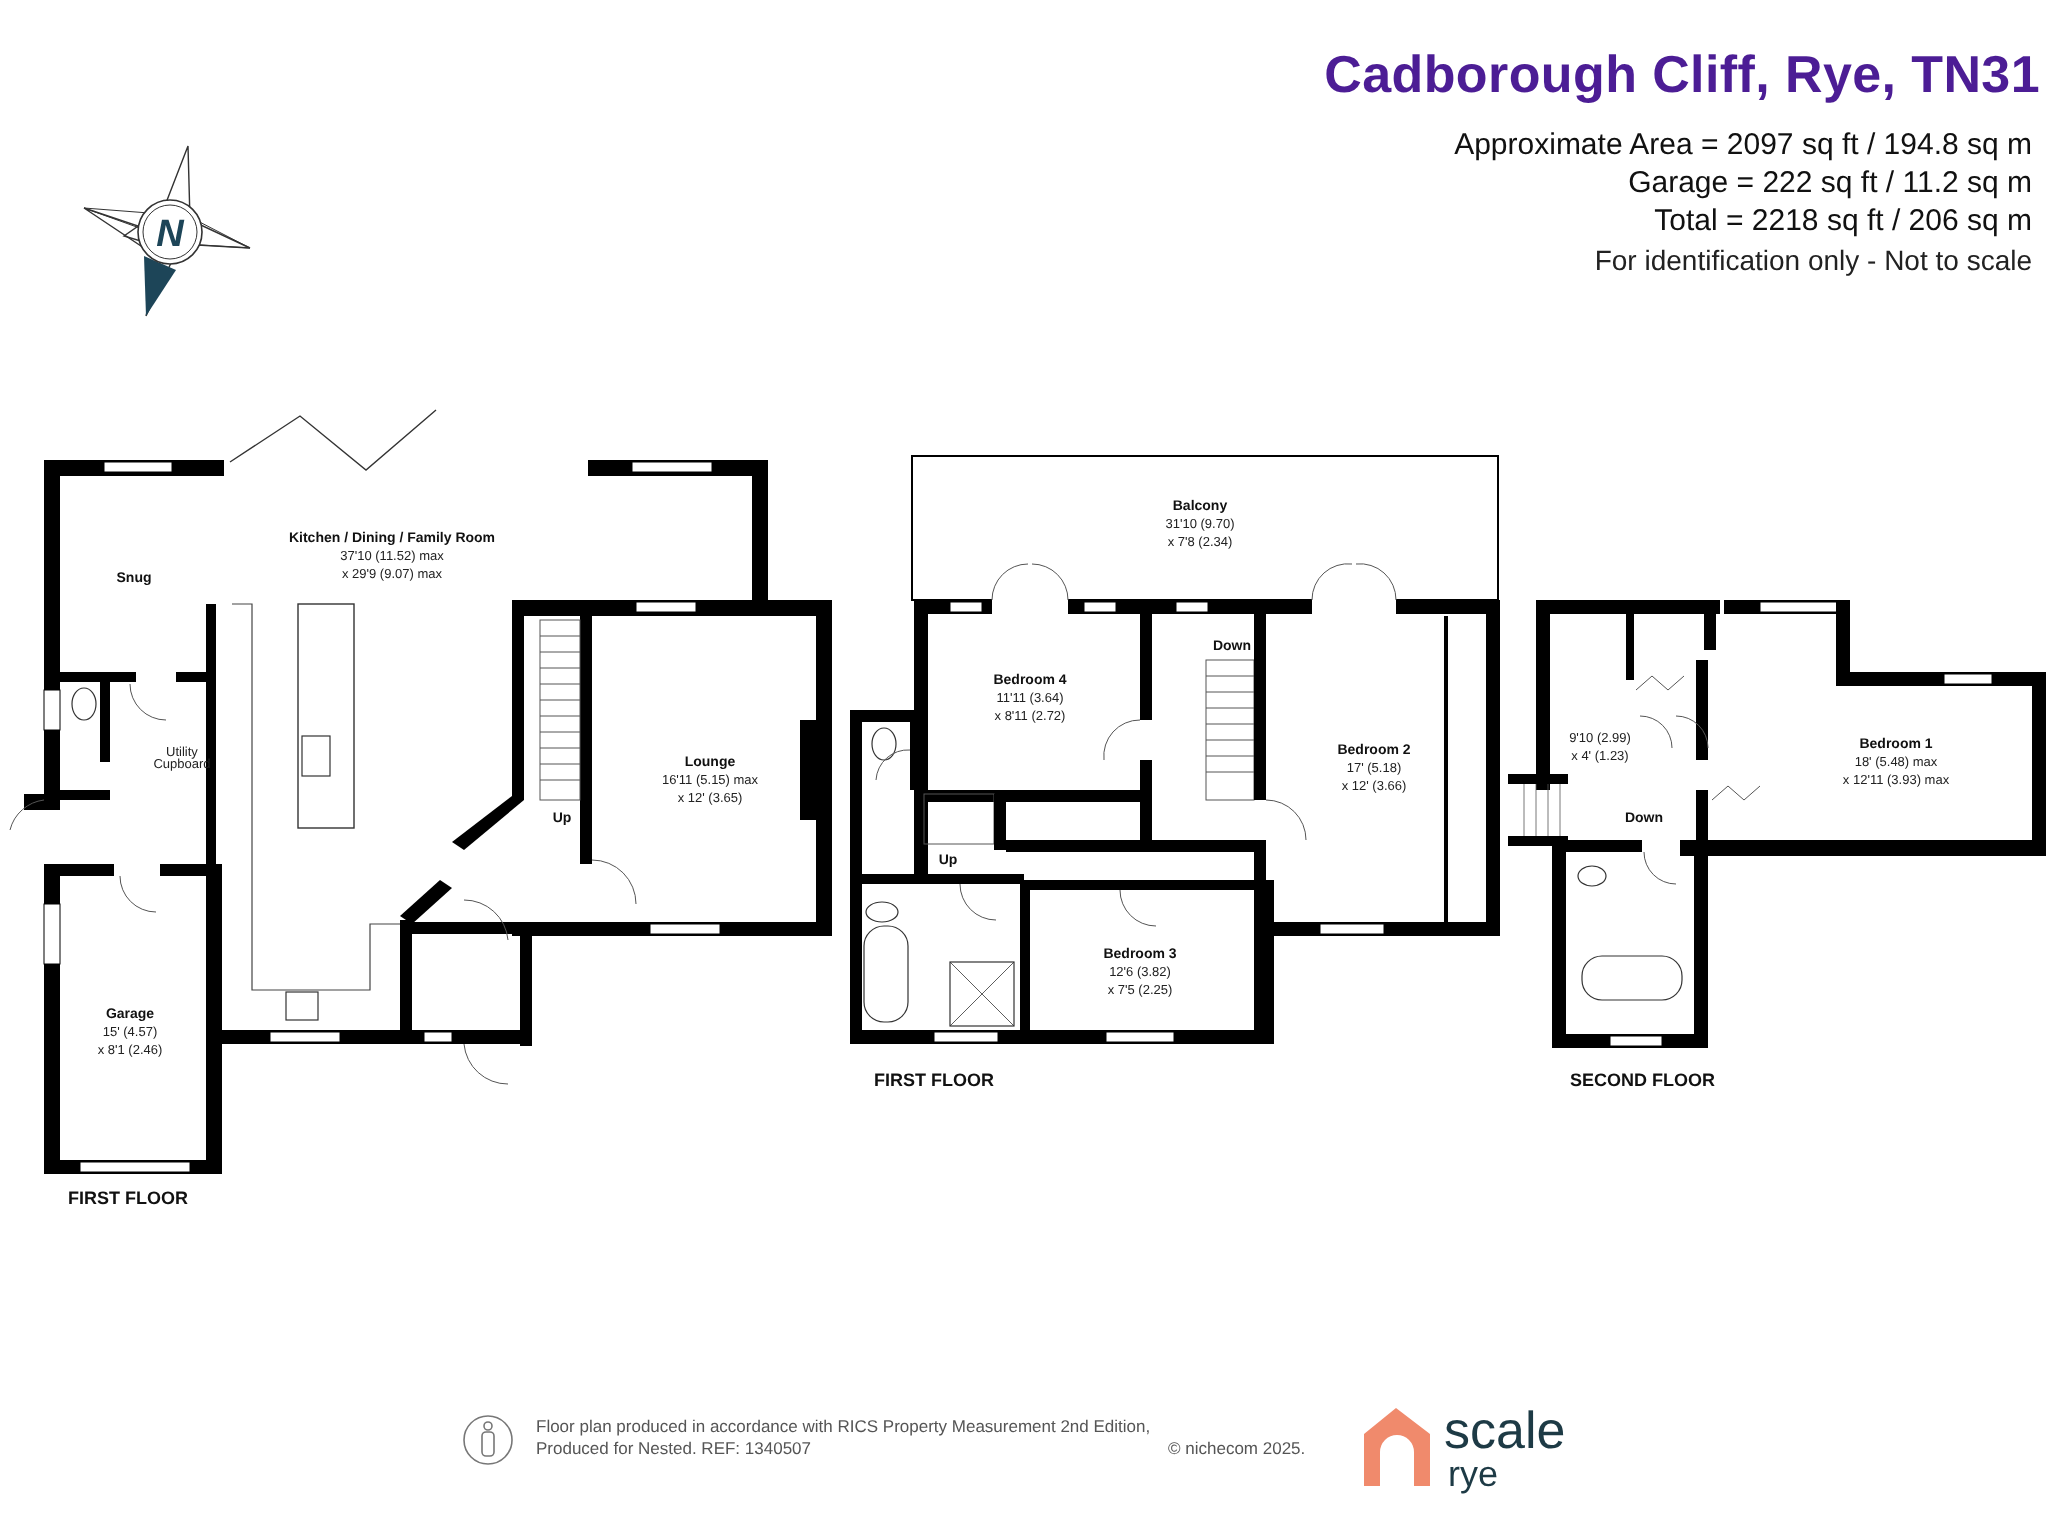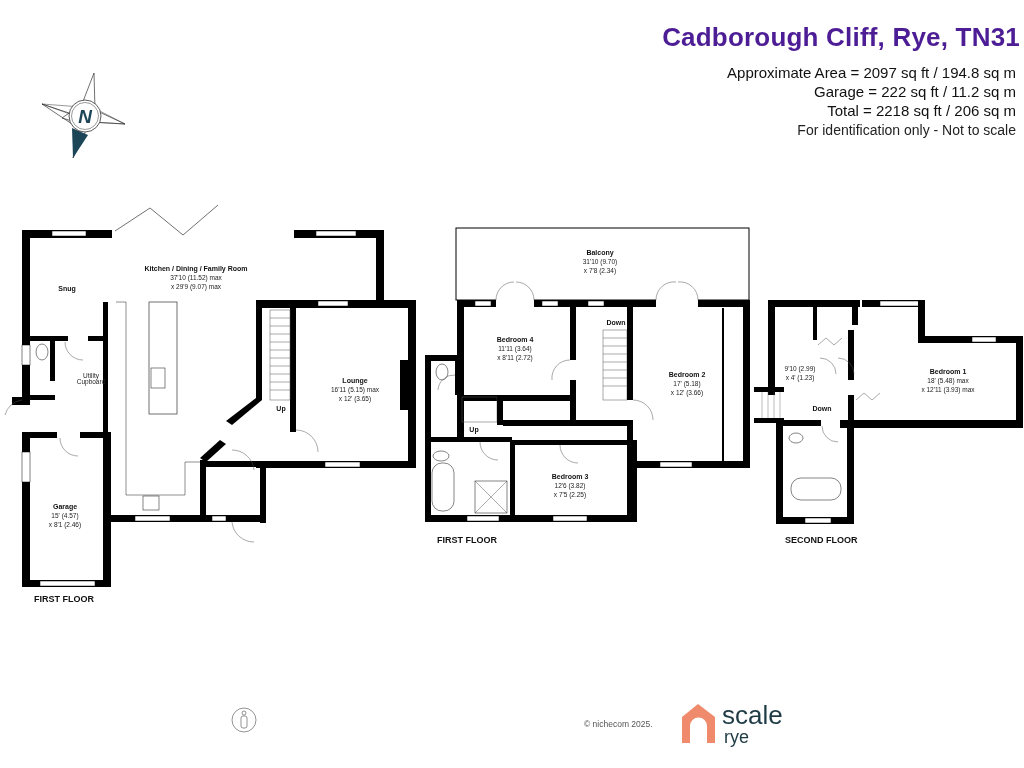--- a/index.html
+++ b/index.html
@@ -279,16 +279,18 @@
   <g>
     <path d="M682,743 L682,717 L698,704 L715,717 L715,743 L707,743 L707,726 A8.5,8.5 0 0,0 690,726 L690,743 Z" fill="#f08a6c"></path>
   </g>
 </svg>
 
 <div class="flabel" style="left:22px; top:594px;">FIRST FLOOR</div>
 <div class="flabel" style="left:425px; top:535px;">FIRST FLOOR</div>
 <div class="flabel" style="left:773px; top:535px;">SECOND FLOOR</div>
 
 <div class="footer-text">
+  <div>Floor plan produced in accordance with RICS Property Measurement 2nd Edition,</div>
+  <div>Produced for Nested.  REF:  1340507</div>
 </div>
 <div class="copyright">© nichecom 2025.</div>
 <div class="brand">scale</div>
 <div class="brand-sub">rye</div>
 
 </body></html>

